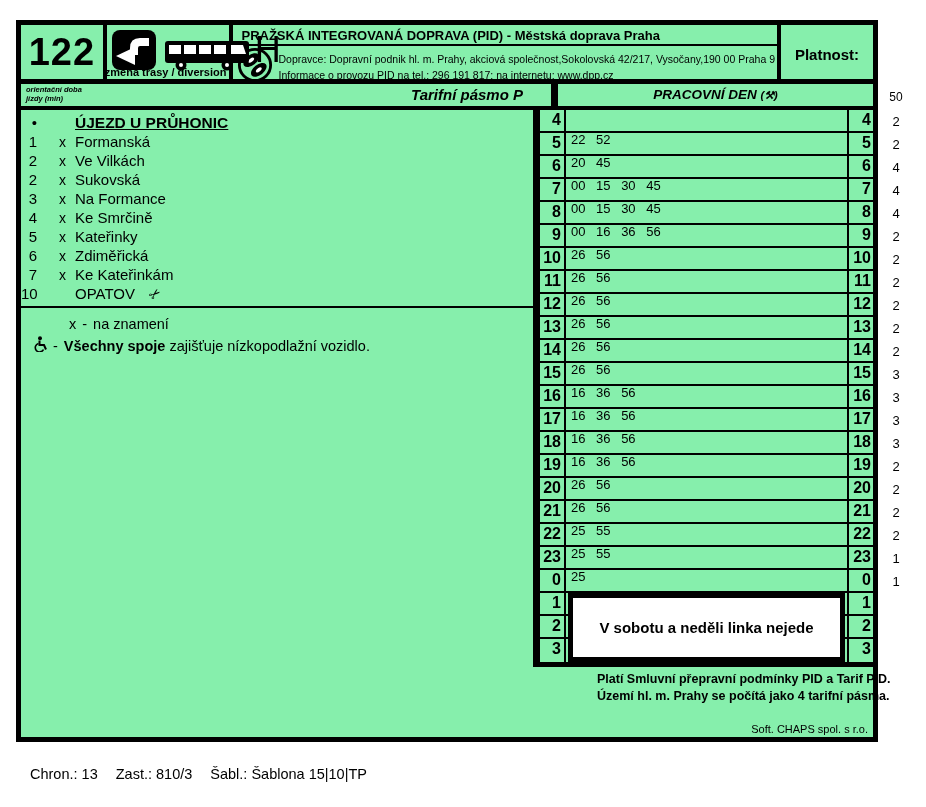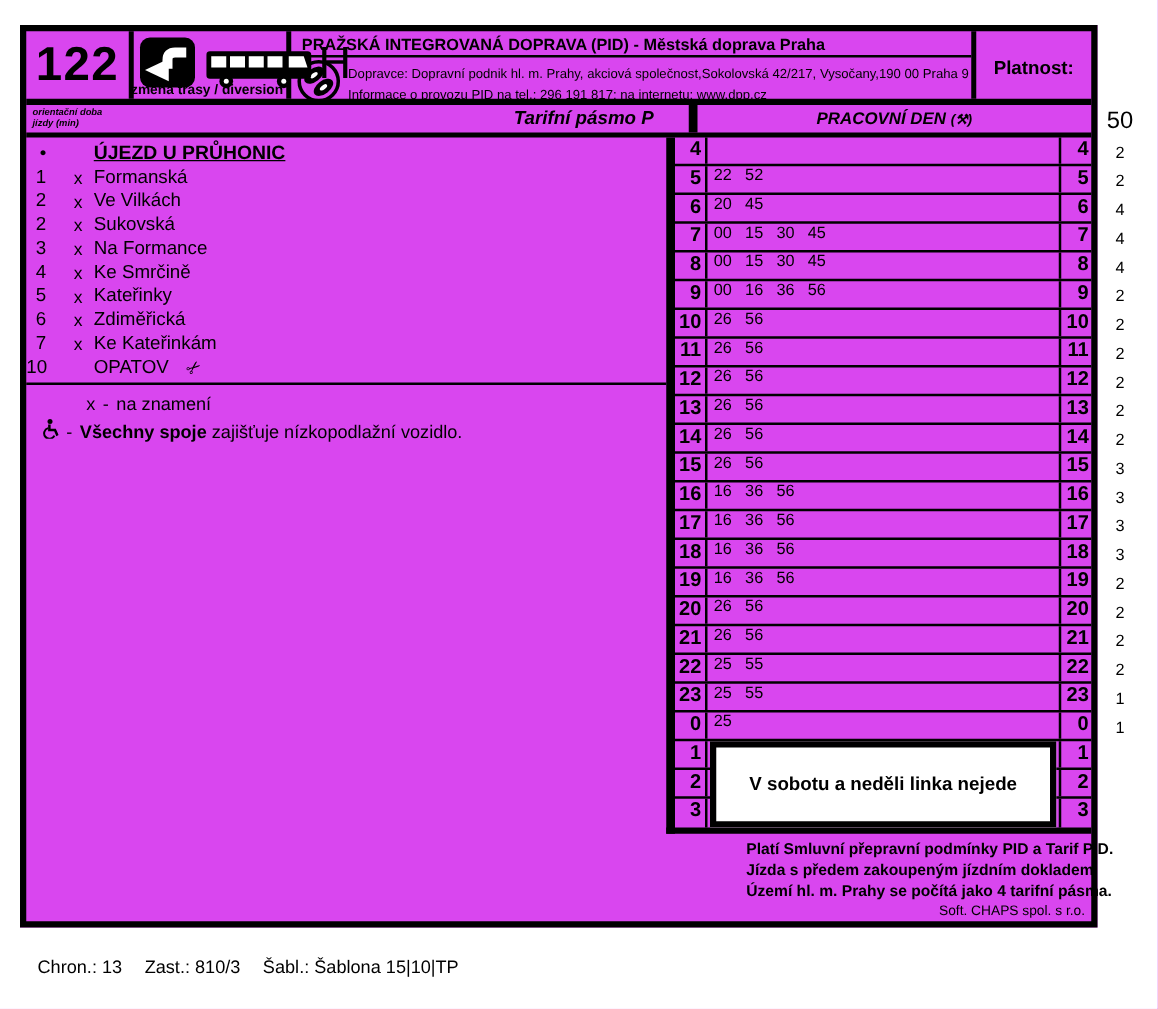--- a/index.html
+++ b/index.html
@@ -2,21 +2,21 @@
 <html><head>
 <meta charset="utf-8">
 <style>
   * { margin:0; padding:0; box-sizing:border-box; }
   html,body { background:#fff; }
   body {
     width:926px; height:807px; position:relative;
     font-family:"Liberation Sans", sans-serif; color:#000;
   }
   .frame { position:absolute; left:16px; top:20px; width:862px; height:722px;
-           border:5px solid #000; background:#d946ef; }
+           border:5px solid #000; background:#86efac; }
 
   
   .header { display:flex; height:59px; border-bottom:5px solid #000; }
   .numcell { width:116px; border-right:4px solid #000; display:flex;
              align-items:center; justify-content:center; }
   .line-number { font-size:38px; font-weight:bold; letter-spacing:1px; }
   .pictocell { width:172px; border-right:4px solid #000; position:relative; }
   .div-icon { position:absolute; left:4px; top:4px; }
   .bus-icon { position:absolute; left:58px; top:13px; }
   .h-sym { position:absolute; left:148px; top:4px; font-size:36px; font-weight:400; }
@@ -77,21 +77,21 @@
                background:#fff; border:5px solid #000; display:flex;
                align-items:center; justify-content:center;
                font-weight:bold; font-size:15px; }
 
   .tariff-notes { margin-left:576px; margin-top:4px; font-size:12.5px;
                   font-weight:bold; line-height:17px; white-space:nowrap; }
   .chaps { position:absolute; right:5px; bottom:2px; font-size:11px; }
 
   
   .counts-total { position:absolute; left:878px; top:84px; width:36px; height:26px;
-                  line-height:26px; text-align:center; font-size:19px; }
+                  line-height:26px; text-align:center; font-size:12px; }
   .counts-col { position:absolute; left:878px; top:110px; width:36px;
                 text-align:center; font-size:13px; }
   .count-cell { height:23px; line-height:23px; }
 
   
   .page-footer { position:absolute; left:30px; top:766px; display:flex;
                  gap:18px; font-size:14.5px; }
 </style>
 </head>
 <body>
@@ -407,21 +407,20 @@
     <span class="t-min"></span>
     <span class="t-hr">3</span>
   </div>
 </div>
       <div class="noservice">V sobotu a neděli linka nejede</div>
     </div>
   </div>
 
   <div class="tariff-notes">
     <div>Platí Smluvní přepravní podmínky PID a Tarif PID.</div>
-    <div>Jízda s předem zakoupeným jízdním dokladem.</div>
     <div>Území hl. m. Prahy se počítá jako 4 tarifní pásma.</div>
   </div>
 
   <div class="chaps">Soft. CHAPS spol. s r.o.</div>
 </div>
 
 <div class="counts-total">50</div>
 <div class="counts-col" id="counts-col">
     <div class="count-cell">2</div>
     <div class="count-cell">2</div>

